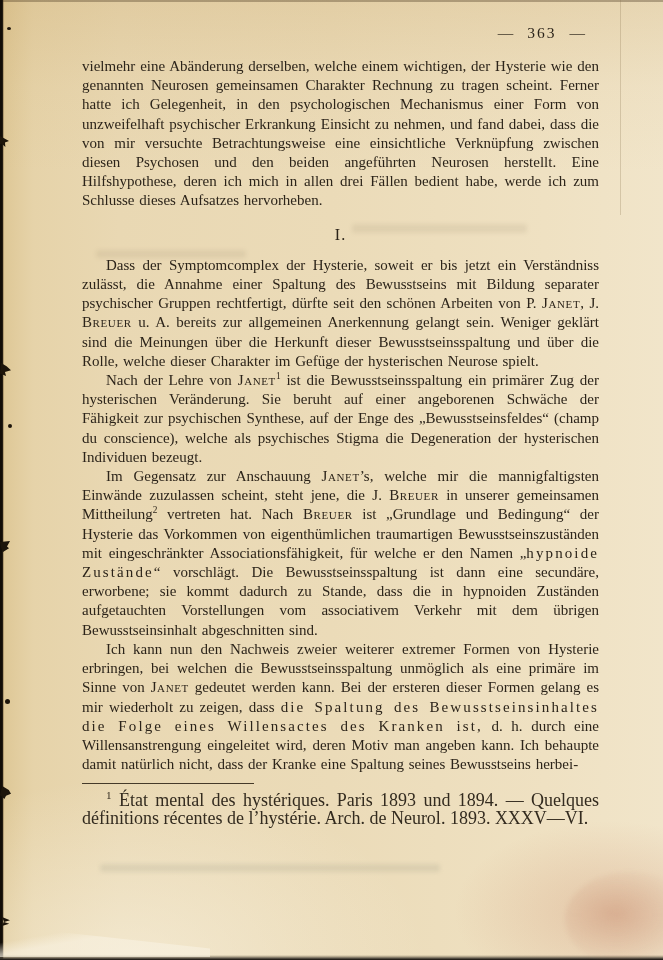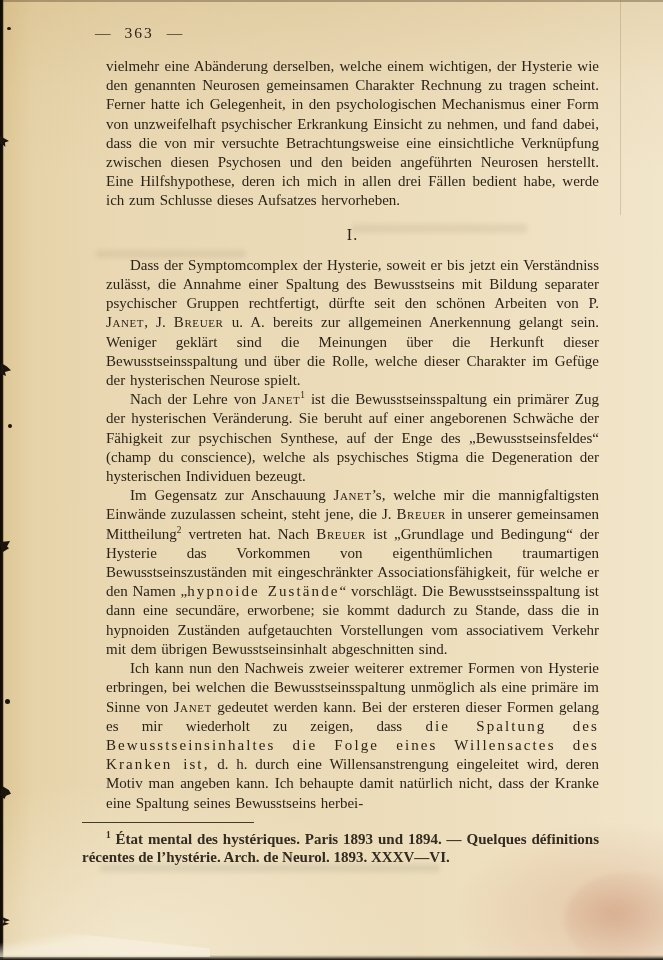--- a/index.html
+++ b/index.html
@@ -43,35 +43,35 @@
 
   .crease{position:absolute;left:0;bottom:3px;width:210px;height:42px;
     background:linear-gradient(170deg, rgba(248,241,224,0) 35%, rgba(248,241,224,0.65) 50%);
     clip-path:polygon(0 25%,100% 80%,100% 100%,0 100%);}
   .stain{position:absolute;left:565px;top:872px;width:130px;height:95px;border-radius:50%;
     background:radial-gradient(ellipse at 40% 45%, rgba(190,120,92,0.30), rgba(190,120,92,0) 70%);filter:blur(2px);}
 
   .content{position:relative;box-sizing:border-box;height:100%;
     padding:24px 64px 0 82px;}
 
-  .header{ text-align:left; font-size:15.5px; letter-spacing:1px; margin-bottom:15px;}
+  .header{ text-align:right; font-size:15.5px; letter-spacing:1px; margin-bottom:15px;}
   .header .dash{margin:0 13px; color:#3a3226;}
   .header .num{letter-spacing:2px;}
 
-  .bodytext{ font-size:15px; line-height:19.2px; text-align:justify; word-spacing:1px;margin-left:24px;}
+  .bodytext{ font-size:15px; line-height:19.2px; text-align:justify; word-spacing:1px;}
   .bodytext p{margin:0; text-indent:24px;}
   .bodytext p.noindent{text-indent:0;}
   .section-heading{ text-align:center; font-size:16px; font-weight:normal; margin:14px 0 12px 0; letter-spacing:1px;}
 
   .s-sc{font-variant:small-caps; letter-spacing:0.6px;}
   .s-sup{vertical-align:super; font-size:0.62em; line-height:0;}
   .s-sp{letter-spacing:2.1px; word-spacing:2px;}
 
   .fn-rule{border:none; border-top:1.5px solid #453a29; width:172px; margin:9px 0 7px 0;}
-  .footnotes{font-size:15px; line-height:18px; text-align:justify; color:#332b1f;font-weight:bold;}
+  .footnotes{font-size:18px; line-height:18px; text-align:justify; color:#332b1f;}
   .footnotes p{margin:0; text-indent:24px;}
 </style>
 </head>
 <body>
 
 <div class="page">
 
   <div class="edge-top"></div>
   <div class="edge-left"></div>
   <div class="edge-bottom"></div>

